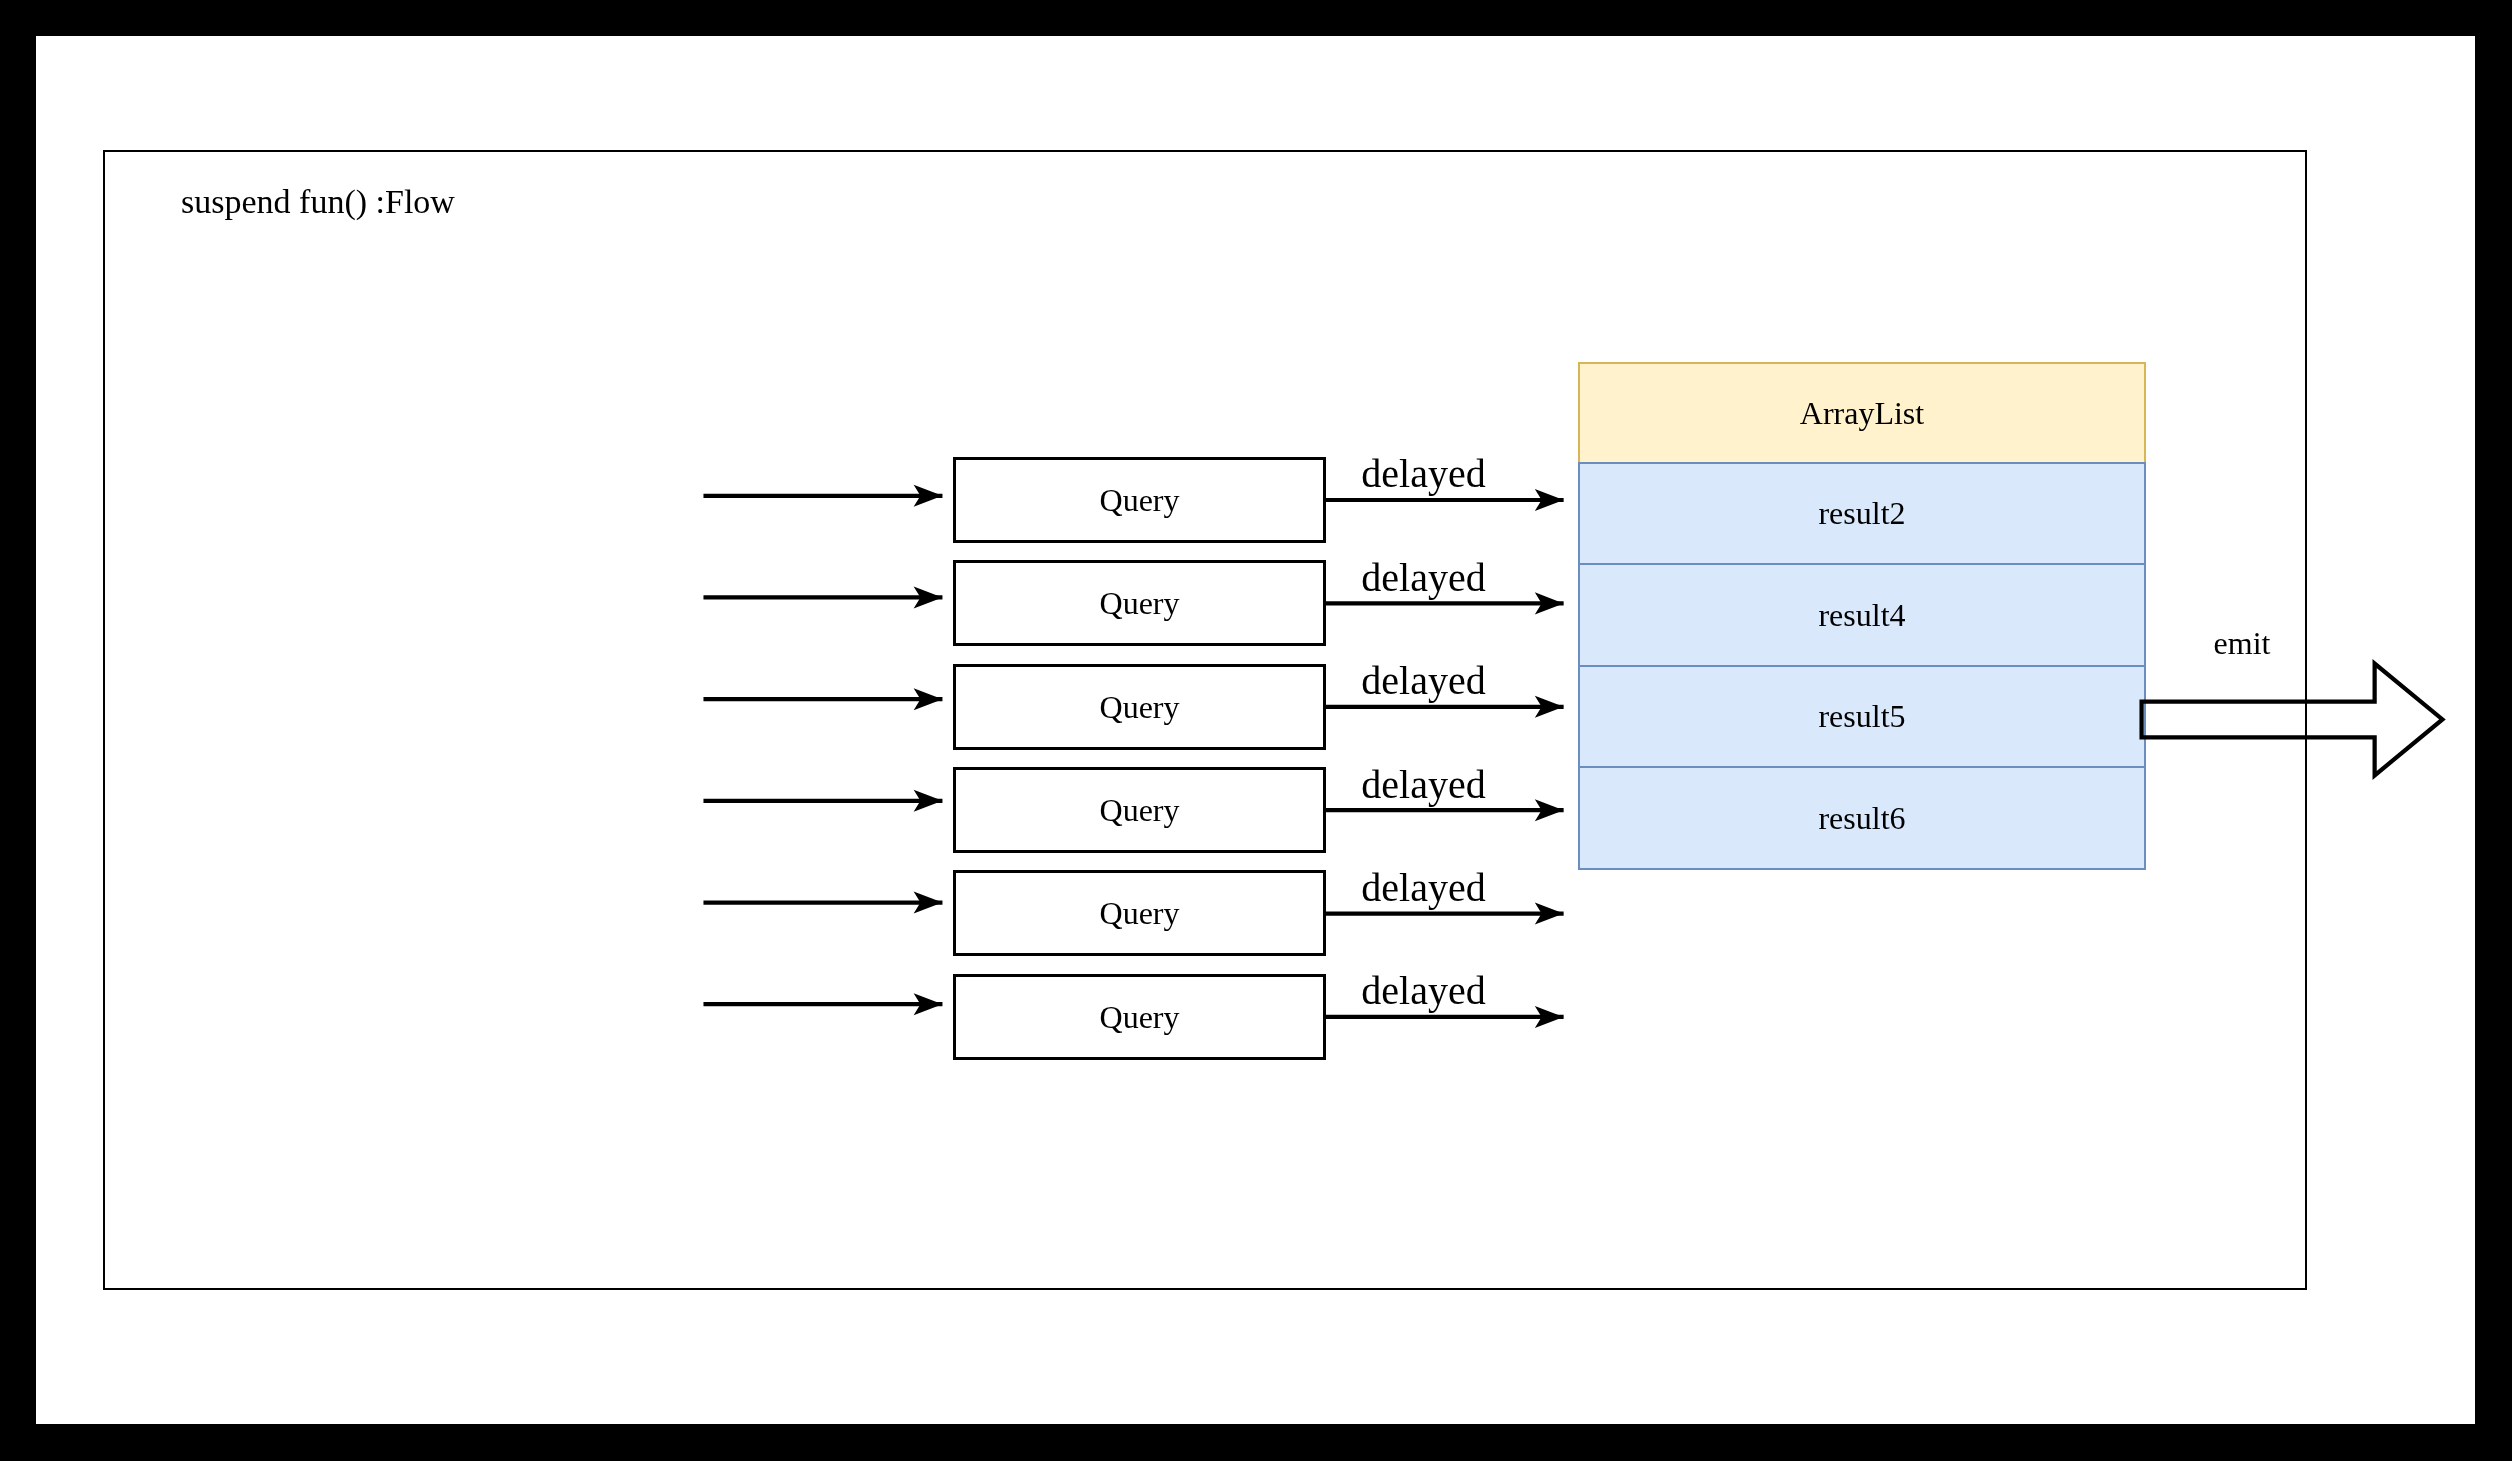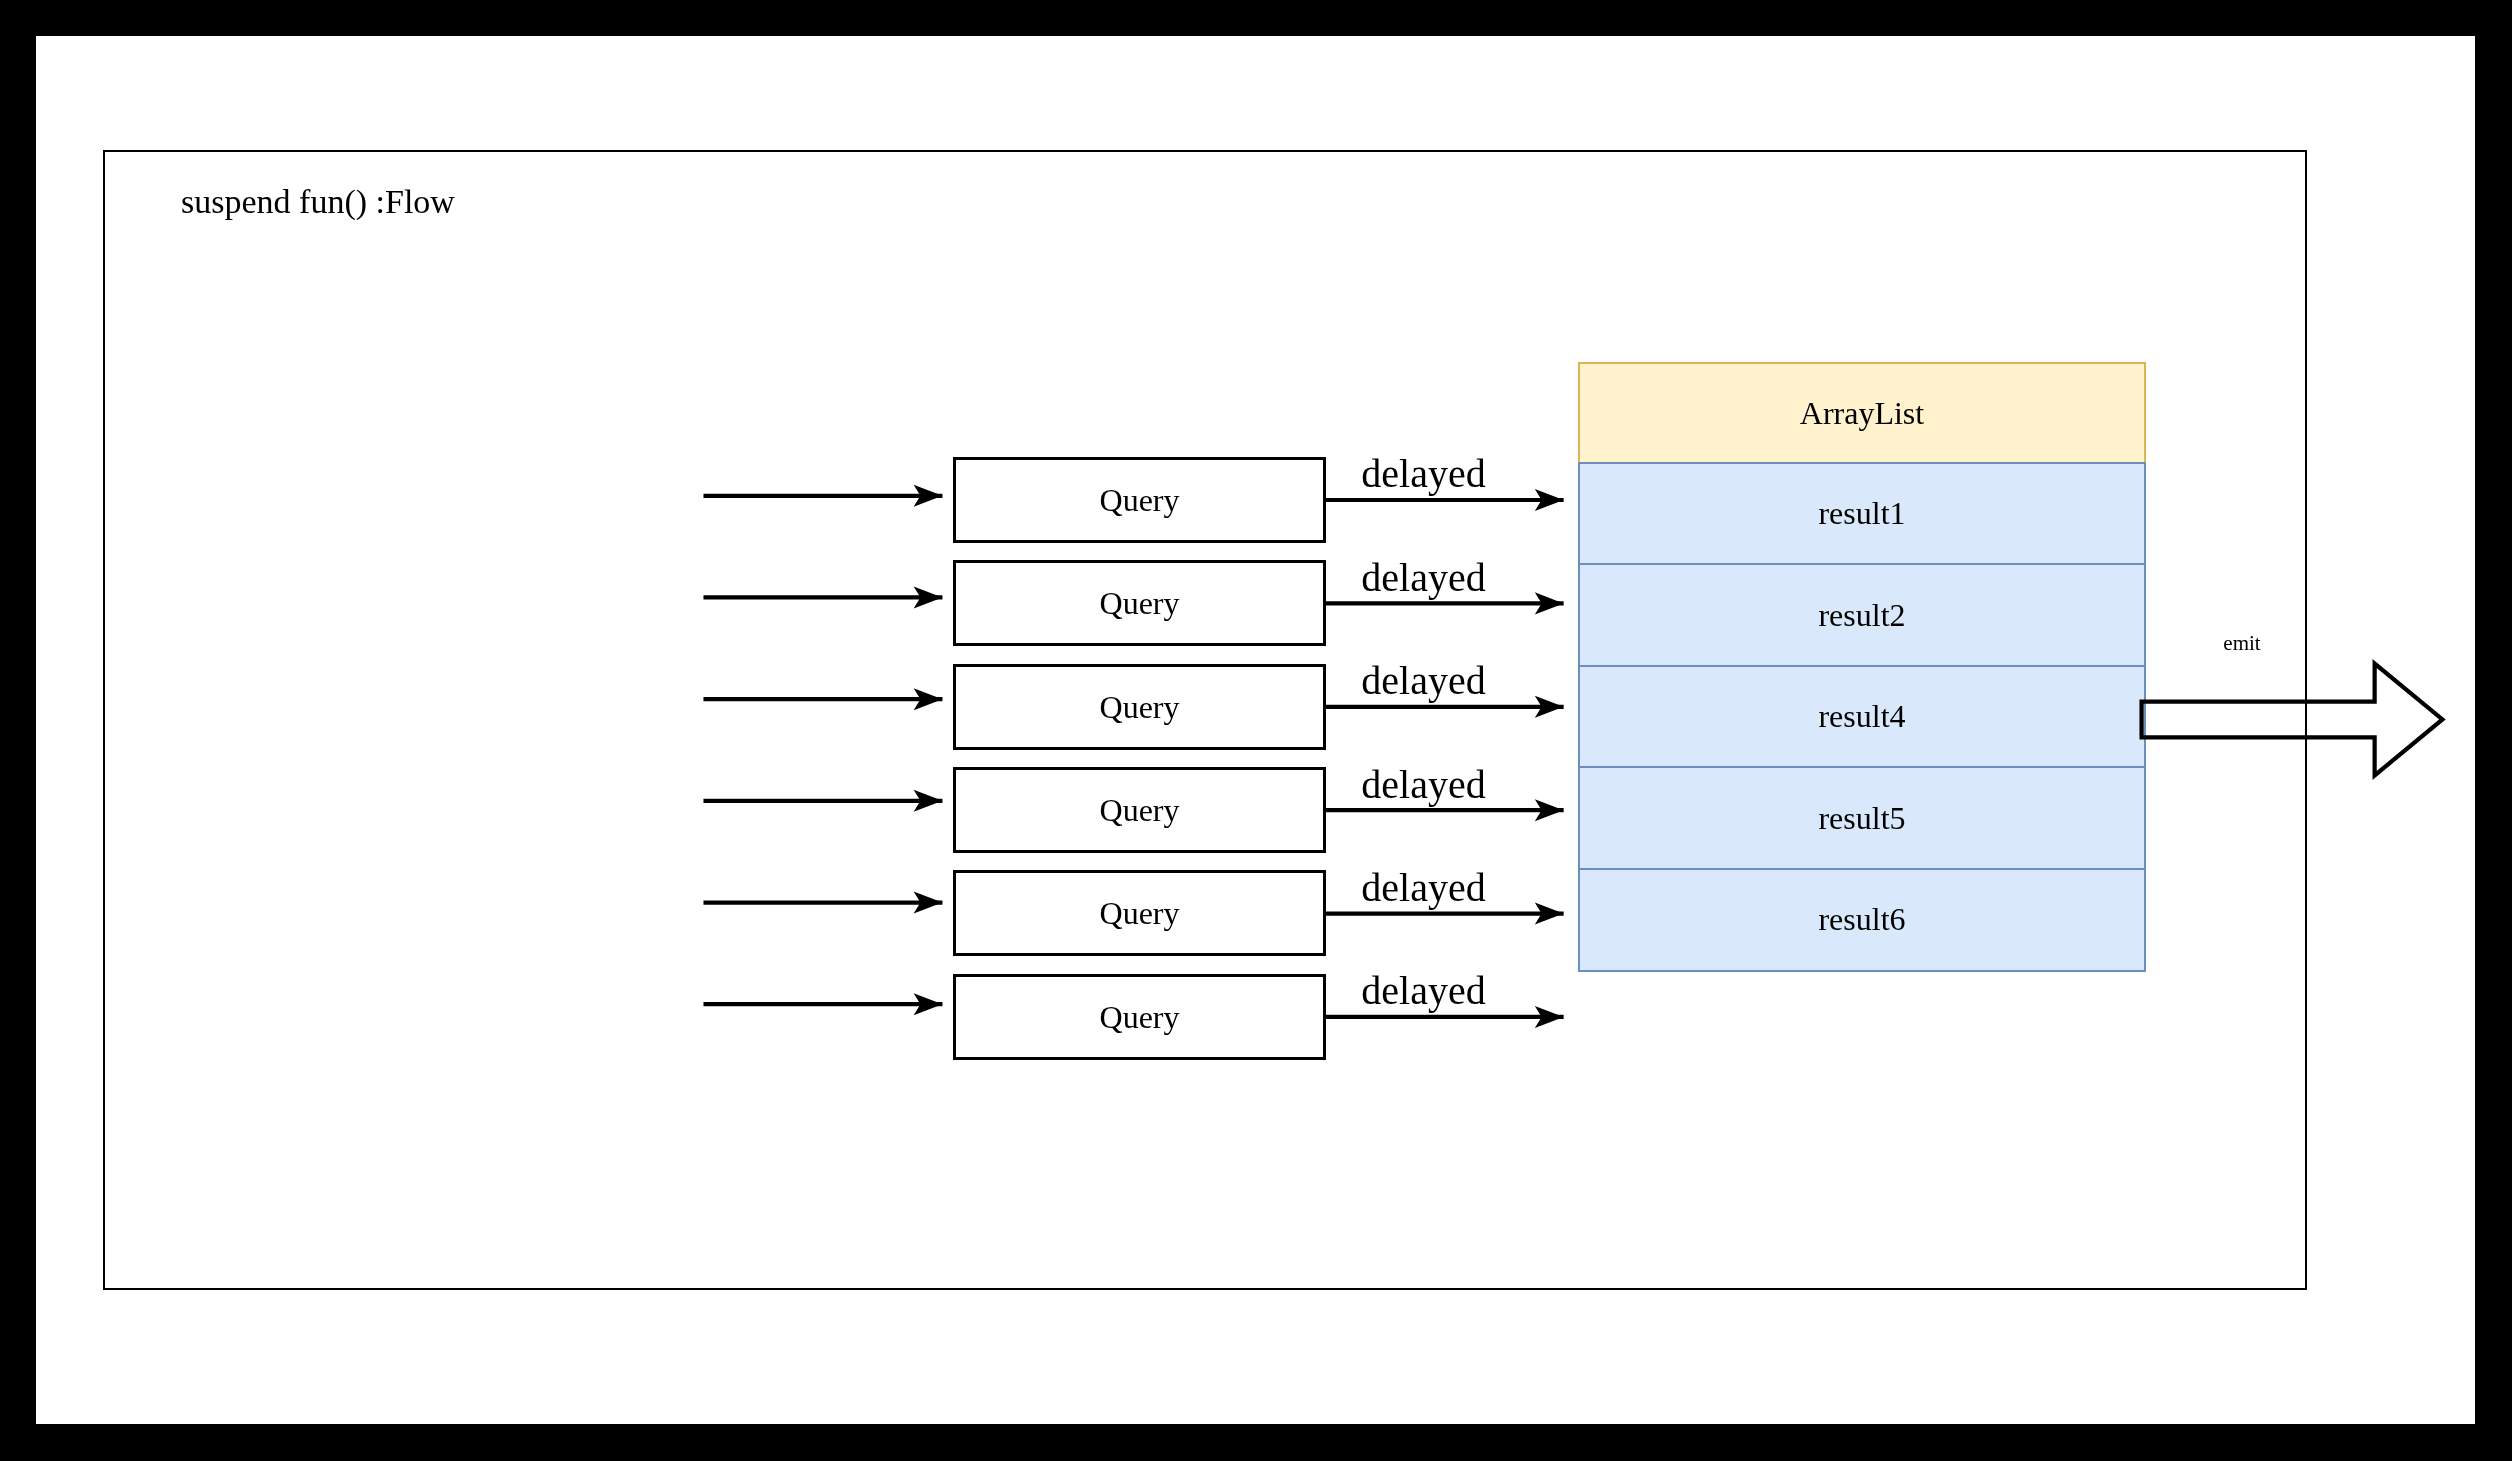--- a/index.html
+++ b/index.html
@@ -25,21 +25,21 @@
   .array-table .t-header{height:102px;}
 
   .query-box{
     position:absolute;left:953px;width:373px;height:86px;box-sizing:border-box;
     background:#fff;border:3.4px solid #000;display:flex;align-items:center;justify-content:center;font-size:32px;
   }
   .delayed-label{
     position:absolute;left:1326px;width:195px;height:39px;text-align:center;font-size:40px;line-height:39px;
   }
   .emit-label{
-    position:absolute;left:2170px;top:624px;width:144px;text-align:center;font-size:21px;line-height:39px;
+    position:absolute;left:2170px;top:624px;width:144px;text-align:center;font-size:32px;line-height:39px;
   }
   svg.arrows{position:absolute;left:0;top:0;width:2512px;height:1461px;pointer-events:none;z-index:5;}
 </style>
 </head>
 <body>
 
 <div class="canvas">
   <div class="page"></div>
 
   <div class="frame"></div>
@@ -55,21 +55,20 @@
 
   <div class="delayed-label" style="top:454px">delayed</div>
   <div class="delayed-label" style="top:558px">delayed</div>
   <div class="delayed-label" style="top:661px">delayed</div>
   <div class="delayed-label" style="top:765px">delayed</div>
   <div class="delayed-label" style="top:868px">delayed</div>
   <div class="delayed-label" style="top:971px">delayed</div>
 
   <div class="dtable array-table">
     <div class="t-header">ArrayList</div>
-    <div class="t-row">result1</div>
     <div class="t-row">result2</div>
     <div class="t-row">result4</div>
     <div class="t-row">result5</div>
     <div class="t-row">result6</div>
   </div>
 
   <div class="emit-label">emit</div>
 
   <svg class="arrows" viewBox="0 0 2964 1724" xmlns="http://www.w3.org/2000/svg">
     <defs>

